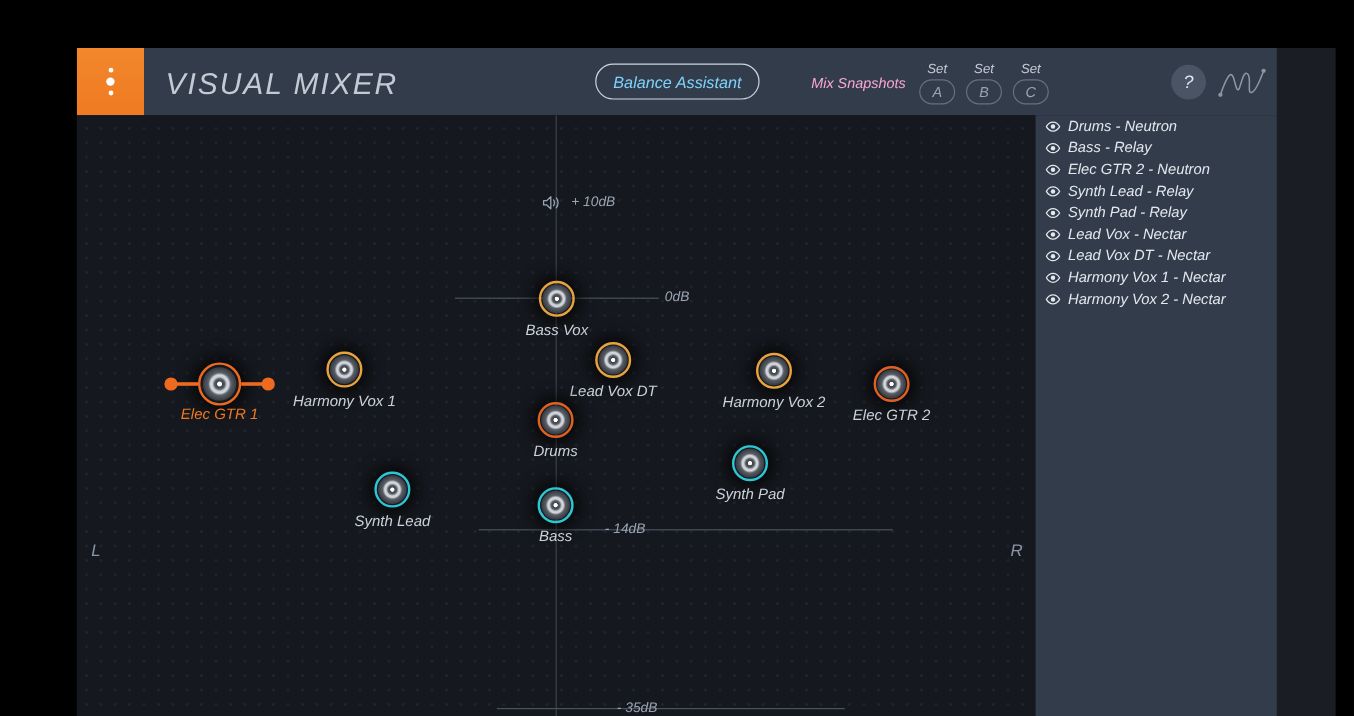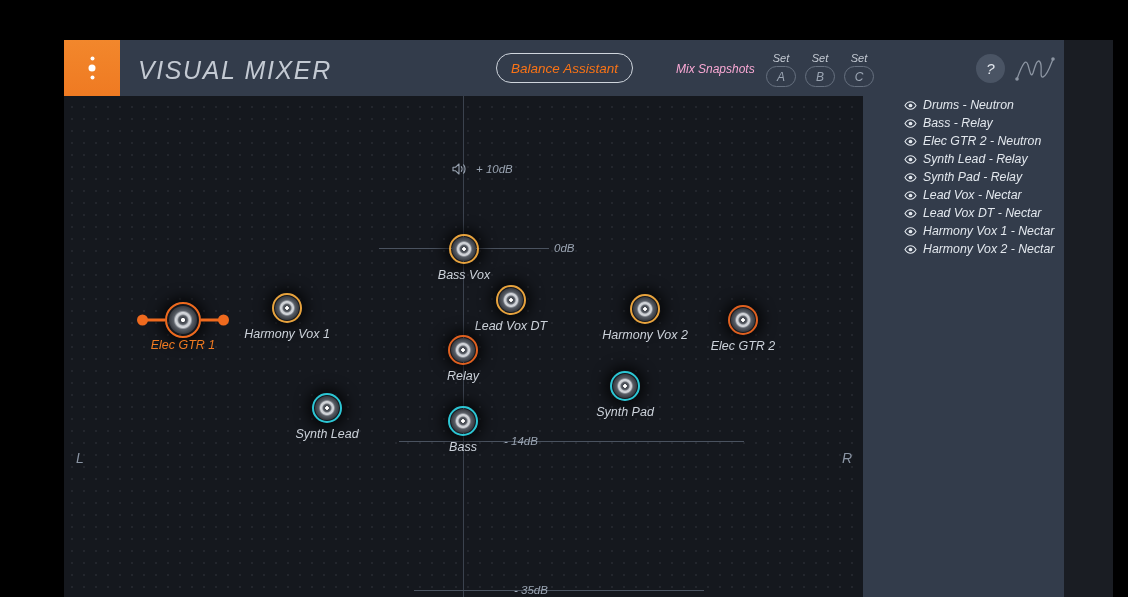--- a/index.html
+++ b/index.html
@@ -14,21 +14,21 @@
   .logo-dots{position:absolute;left:50%;top:50%;transform:translate(-50%,-50%);
      display:flex;flex-direction:column;align-items:center;gap:4px;}
   .logo-dots i{display:block;background:#fff;border-radius:50%;}
   .logo-dots i.s{width:4px;height:4px;}
   .logo-dots i.b{width:7px;height:7px;}
 
   .app-title{position:absolute;left:74px;top:16px;font-size:25px;letter-spacing:1.6px;
      color:#c4cad3;font-weight:400;}
 
   .balance-btn{position:absolute;left:432px;top:13px;width:137px;height:30px;
-     border:1.5px solid #cfd5dd;border-radius:15px;color:#f97316;font-size:13.5px;
+     border:1.5px solid #cfd5dd;border-radius:15px;color:#7dd3fc;font-size:13.5px;
      display:flex;align-items:center;justify-content:center;box-sizing:border-box;cursor:pointer;}
 
   .snap-label{position:absolute;left:612px;top:22px;font-size:12px;color:#f9a8d4;}
 
   .setgrp{position:absolute;top:12px;width:40px;text-align:center;}
   .setgrp .st{font-size:11px;color:#c4cad3;margin-bottom:2px;}
   .setgrp .cap{width:30px;height:21px;margin:0 auto;border:1px solid #66707f;border-radius:11px;
      color:#9aa4b2;font-size:12px;line-height:21px;box-sizing:border-box;cursor:pointer;}
   .set-a{left:697px;} .set-b{left:736px;} .set-c{left:775px;}
 
@@ -79,21 +79,21 @@
   .node.sel .lbl{color:#ef7a22;top:36px;}
   .node.sel .ball{width:36px;height:36px;}
   .node.sel .ball .inner{left:4px;top:4px;width:28px;height:28px;}
   .node.sel .ball .ring{border-width:2.5px;}
   .whandle{position:absolute;top:50%;transform:translateY(-50%);width:11px;height:11px;
      border-radius:50%;background:#ef6a1e;}
   .wbar{position:absolute;top:50%;transform:translateY(-50%);height:3px;background:#ef6a1e;}
 
   
   .sidebar{position:absolute;left:799px;top:56px;width:201px;height:501px;background:#333c4b;}
-  .trow{position:relative;height:18px;display:flex;align-items:center;padding-left:8px;cursor:pointer;margin-left:33px;}
+  .trow{position:relative;height:18px;display:flex;align-items:center;padding-left:8px;cursor:pointer;}
   .trow.active{background:#4d586a;}
   .eye{width:13px;height:13px;margin-right:6px;flex:none;}
   .tname{font-size:12.3px;color:#e3e8ee;white-space:nowrap;}
 </style>
 </head>
 <body>
 
 <div id="app">
 
   <div class="header">
@@ -195,21 +195,21 @@
             <div class="inner"></div>
             <div class="ring" style="border-color:#e0601f"></div>
           </div>
           <div class="lbl">Elec GTR 2</div>
         </div>
         <div class="node" style="left: 399px; top: 254px;">
           <div class="ball">
             <div class="inner"></div>
             <div class="ring" style="border-color:#e0601f"></div>
           </div>
-          <div class="lbl">Relay</div>
+          <div class="lbl">Drums</div>
         </div>
         <div class="node" style="left: 561px; top: 290px;">
           <div class="ball">
             <div class="inner"></div>
             <div class="ring" style="border-color:#2cc6d4"></div>
           </div>
           <div class="lbl">Synth Pad</div>
         </div>
         <div class="node" style="left: 263px; top: 312px;">
           <div class="ball">

